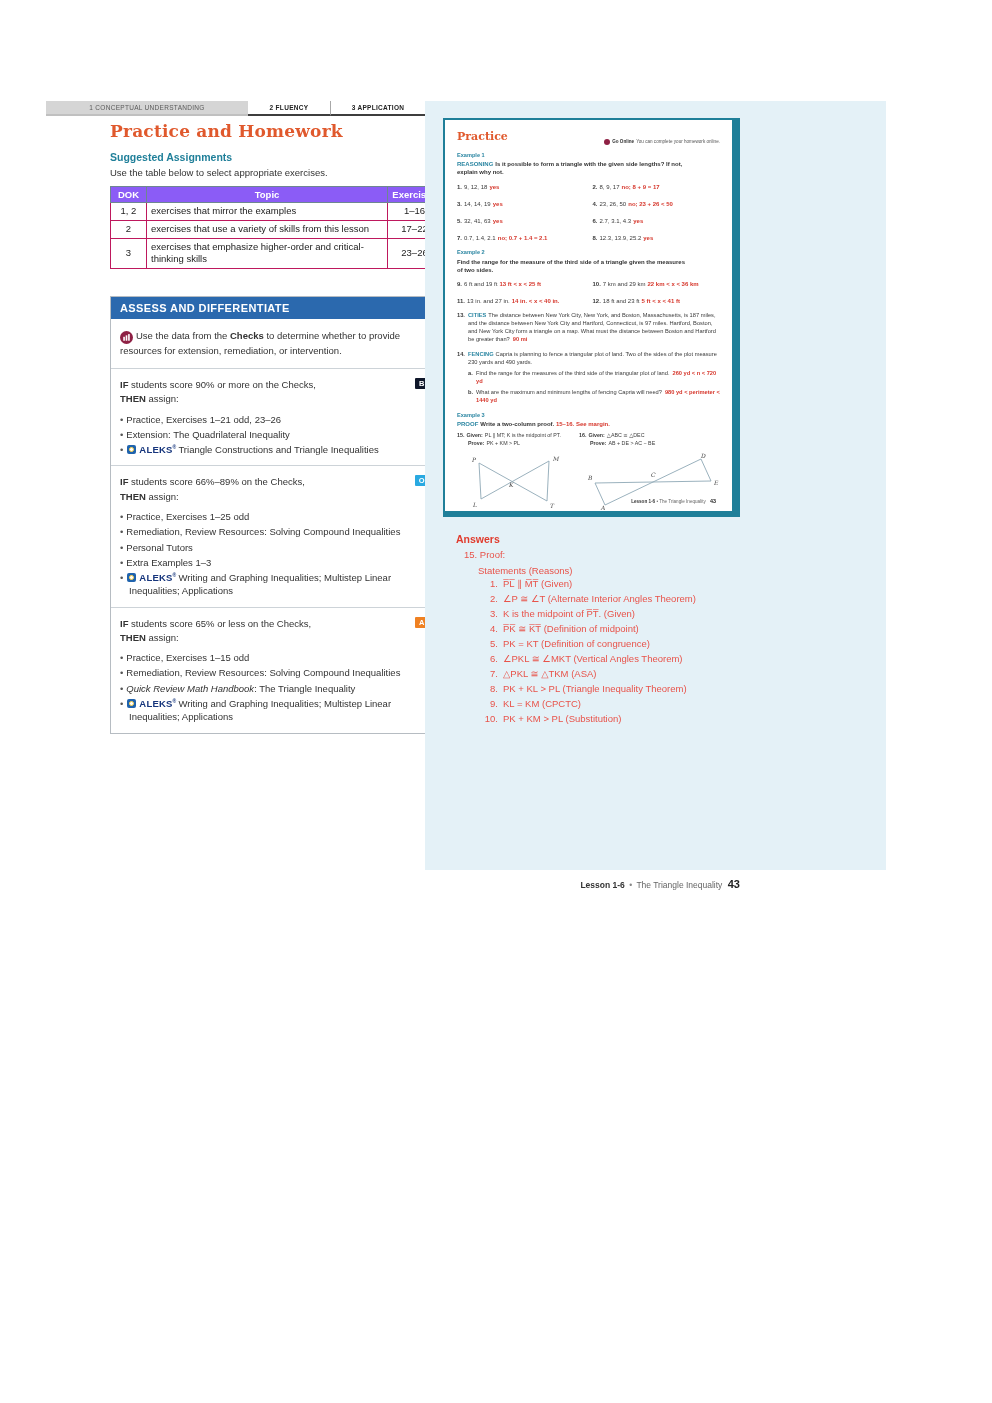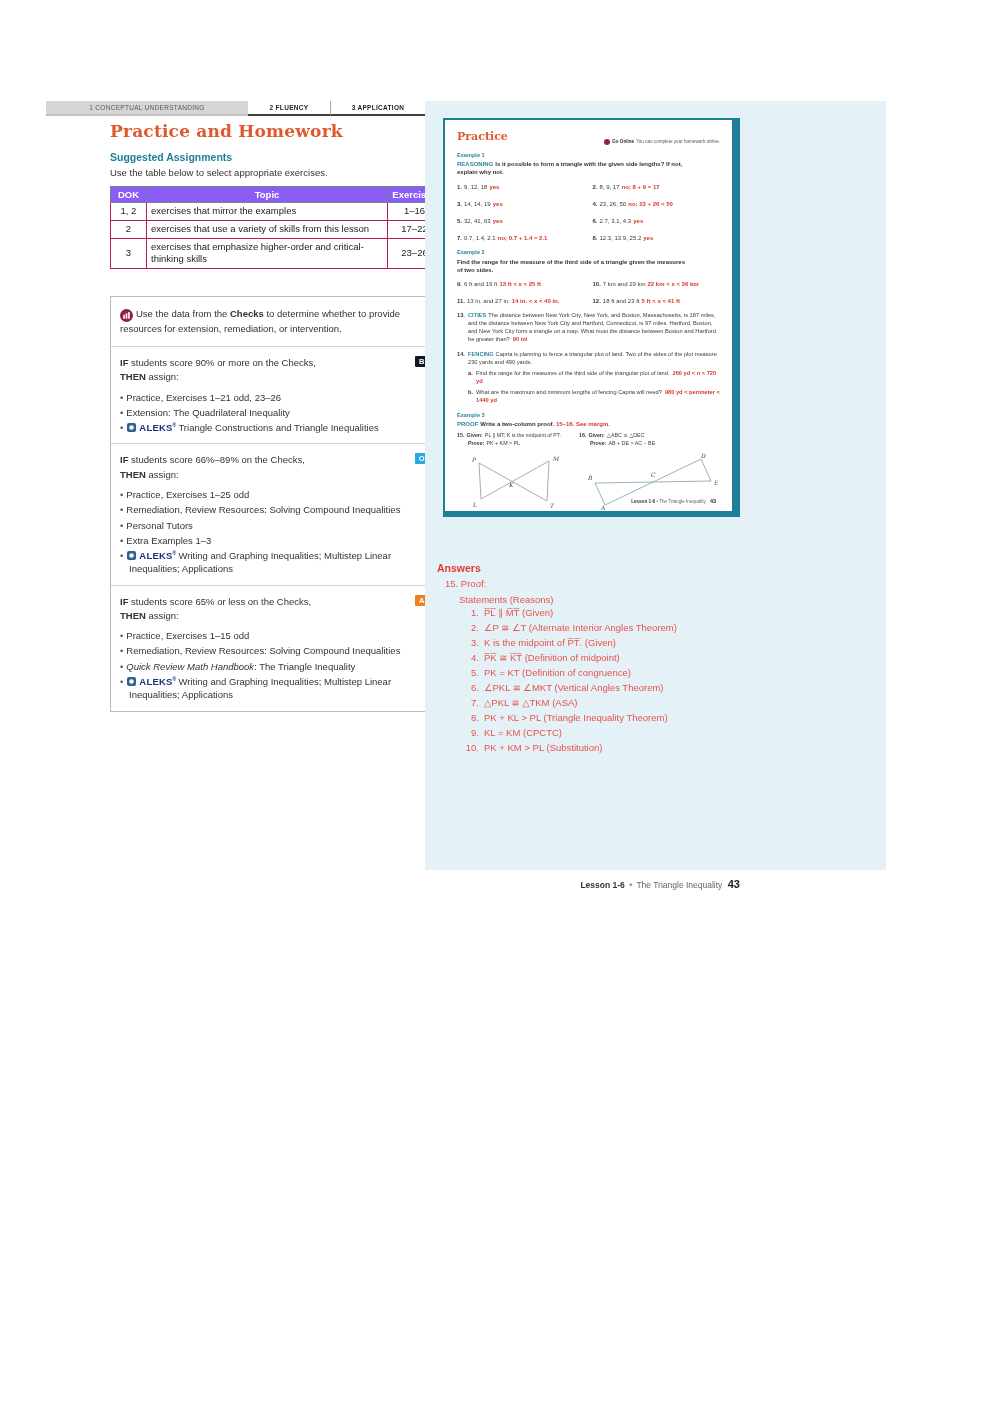--- a/index.html
+++ b/index.html
@@ -95,21 +95,21 @@
   .gv { font-weight:bold; margin-right:2px; }
   .pline { margin-left:11px; }
   svg.fig { margin:4px 0 0 8px; display:block; }
   svg.fig line { stroke:#8fa8b5; stroke-width:0.9; }
   svg.fig text { font-family:"DejaVu Serif", serif; font-style:italic; font-size:6px; fill:#444; }
   .ws-footer { position:absolute; right:16px; bottom:6px; font-size:4.6px; color:#666; }
   .wsf-lesson { font-weight:bold; color:#333; }
   .wsf-page { font-weight:bold; color:#222; font-size:5.4px; margin-left:3px; }
 
   
-  .answers { position:absolute; left:12px; top:432px; width:430px; color:#e8534a;margin-top:29px; }
+  .answers { position:absolute; left:31px; top:432px; width:430px; color:#e8534a; }
   .answers h3 { margin:0; font-size:10.5px; color:#e03c2e; font-weight:bold; }
   .ans-item { margin-top:4px; font-size:9.5px; padding-left:8px; }
   .ans-sub { margin-top:5px; padding-left:22px; font-size:9.5px; }
   .step { display:flex; padding-left:22px; line-height:15px; font-size:9.5px; }
   .step .n { width:20px; text-align:right; margin-right:5px; flex:none; }
 
   
   .page-footer { position:absolute; left:446px; top:878px; width:294px; text-align:right;
     font-size:8.5px; color:#666; }
   .pf-lesson { font-weight:bold; color:#333; }
@@ -154,20 +154,21 @@
         </tr>
         <tr>
           <td class="td-dok">3</td>
           <td>exercises that emphasize higher-order and critical-thinking skills</td>
           <td class="td-ex">23–26</td>
         </tr>
       </tbody>
     </table>
 
     <div class="assess">
+      <div class="assess-head">ASSESS AND DIFFERENTIATE</div>
       <div class="assess-intro">
         <span class="dataicon">
           <svg viewBox="0 0 10 10">
               <rect x="1.4" y="4.2" width="1.8" height="4.4" fill="#fff"></rect>
               <rect x="4.1" y="2.6" width="1.8" height="6" fill="#fff"></rect>
               <rect x="6.8" y="1.2" width="1.8" height="7.4" fill="#fff"></rect>
             </svg>
         </span><span>Use the data from the </span><b>Checks</b><span> to determine whether to provide resources for extension, remediation, or intervention.</span>
       </div>
 

